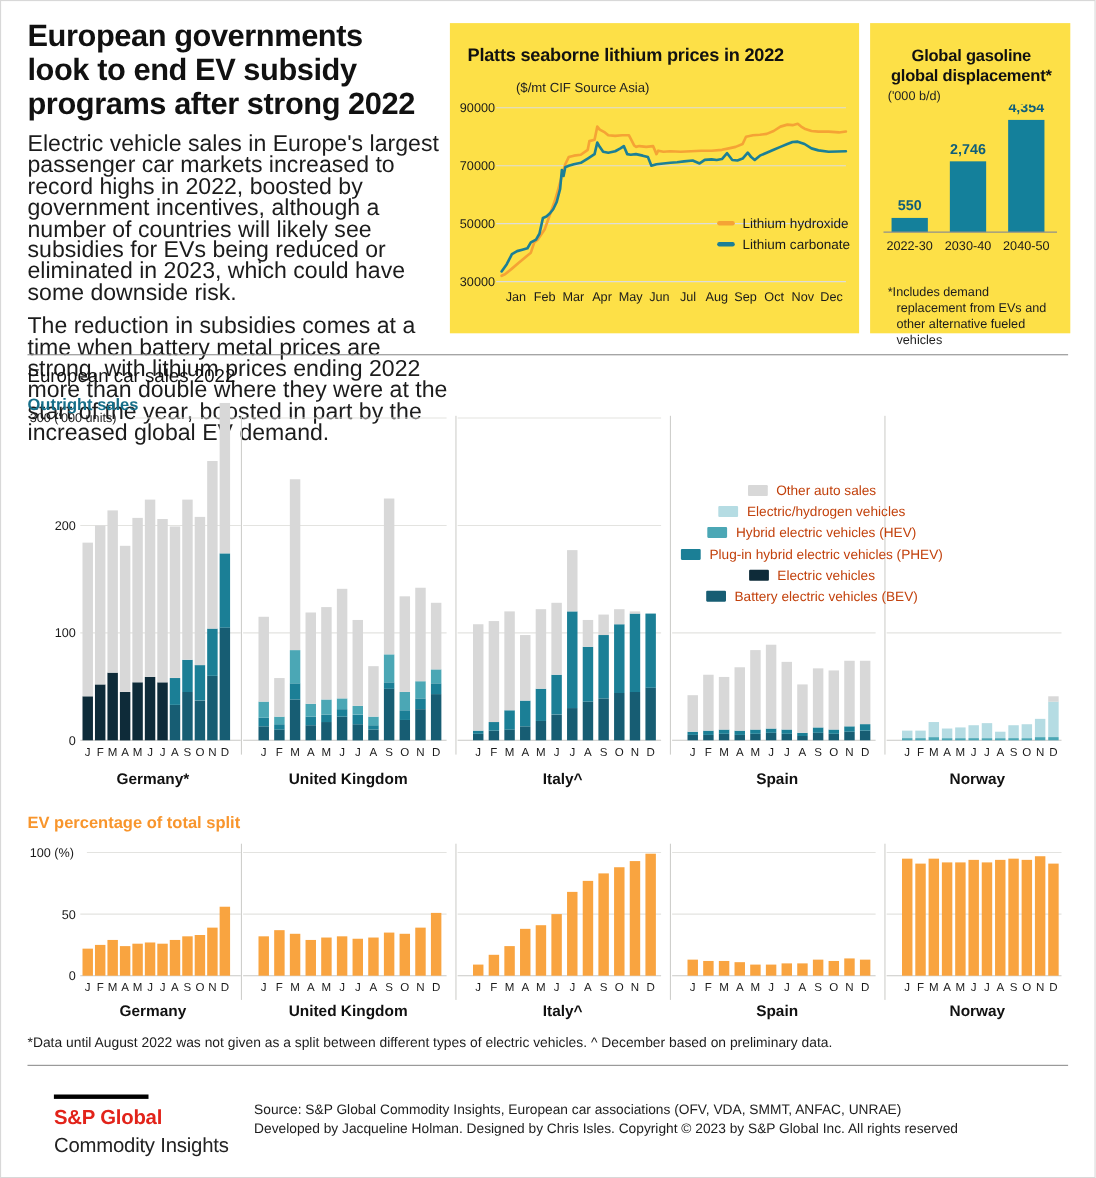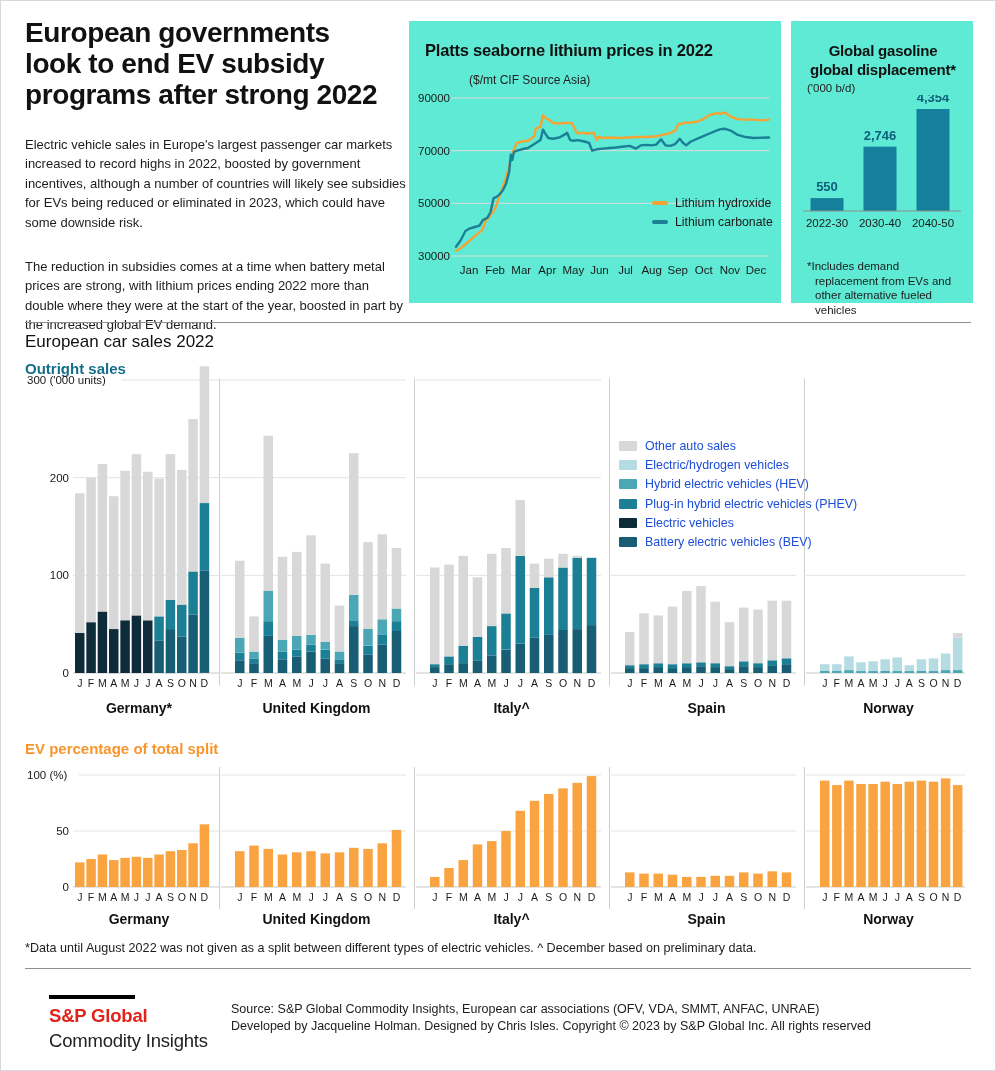--- a/index.html
+++ b/index.html
@@ -2,23 +2,23 @@
 <html><head>
 <meta charset="utf-8">
 <style>
   * { margin:0; padding:0; box-sizing:border-box; }
   body { font-family:"Liberation Sans", sans-serif; background:#fff; color:#1a1a1a; }
   .page { position:relative; width:996px; height:1071px; background:#fff; border:1px solid #d8d8d8; overflow:hidden; }
 
   .intro { position:absolute; left:24px; top:16px; width:386px; }
   .intro h1 { font-size:28px; line-height:31px; font-weight:700; letter-spacing:-0.4px; color:#111; }
   .intro h1 span { display:block; white-space:nowrap; }
-  .intro p { font-size:13px; line-height:19.4px; margin-top:25px; color:#1c1c1c; }
-
-  .panel { position:absolute; top:20px; background:#5eead4; }
+  .intro p { font-size:21px; line-height:19.4px; margin-top:11px; color:#1c1c1c; }
+
+  .panel { position:absolute; top:20px; background:#fde047; }
   .panel h2 { font-size:16.5px; font-weight:700; letter-spacing:-0.2px; color:#111; }
   .panel .unit { font-size:12px; color:#222; }
 
   .panel.lithium { left:408px; width:372px; height:282px; padding:20px 16px 0 16px; }
   .panel.lithium .unit { position:absolute; left:60px; top:52px; }
   .panel.lithium .chart { position:absolute; left:0; top:70px; }
   .lith-legend { position:absolute; left:243px; top:172px; }
   .lleg-item { display:flex; align-items:center; height:19px; font-size:12.3px; color:#1a1a1a; }
   .lleg-item .dash { width:16px; height:4px; border-radius:2px; margin-right:7px; flex:none; }
 
@@ -40,21 +40,21 @@
 
   .chart-row { position:absolute; left:24px; width:948px; }
   .row-outright { top:365px; height:358px; }
   .row-percent { top:758px; height:178px; }
   .col { position:absolute; top:0; }
   .col svg { display:block; }
   .country { text-align:center; font-size:14px; font-weight:700; color:#111; margin-top:2px; }
   .vline { position:absolute; width:1px; background:#cfcfcc; }
 
   .big-legend { position:absolute; left:594px; top:70px; }
-  .bleg-item { display:flex; align-items:center; height:19.3px; font-size:12.4px; color:#1d4ed8; }
+  .bleg-item { display:flex; align-items:center; height:19.3px; font-size:12.4px; color:#c2410c;justify-content:center; }
   .bleg-item .sw { width:18px; height:10px; border-radius:1px; margin-right:8px; flex:none; }
 
   .footnote { position:absolute; left:24px; top:940px; font-size:12.6px; color:#1c1c1c; }
 
   .logo { position:absolute; left:48px; top:994px; }
   .logo-bar { width:86px; height:4px; background:#000; margin-bottom:6px; }
   .logo-red { font-size:18.5px; font-weight:700; letter-spacing:-0.2px; color:#e2231a; }
   .logo-black { font-size:18.5px; letter-spacing:-0.2px; color:#222; margin-top:3px; }
   .source { position:absolute; left:230px; top:1000px; font-size:12.5px; line-height:17px; color:#1c1c1c; }
 

